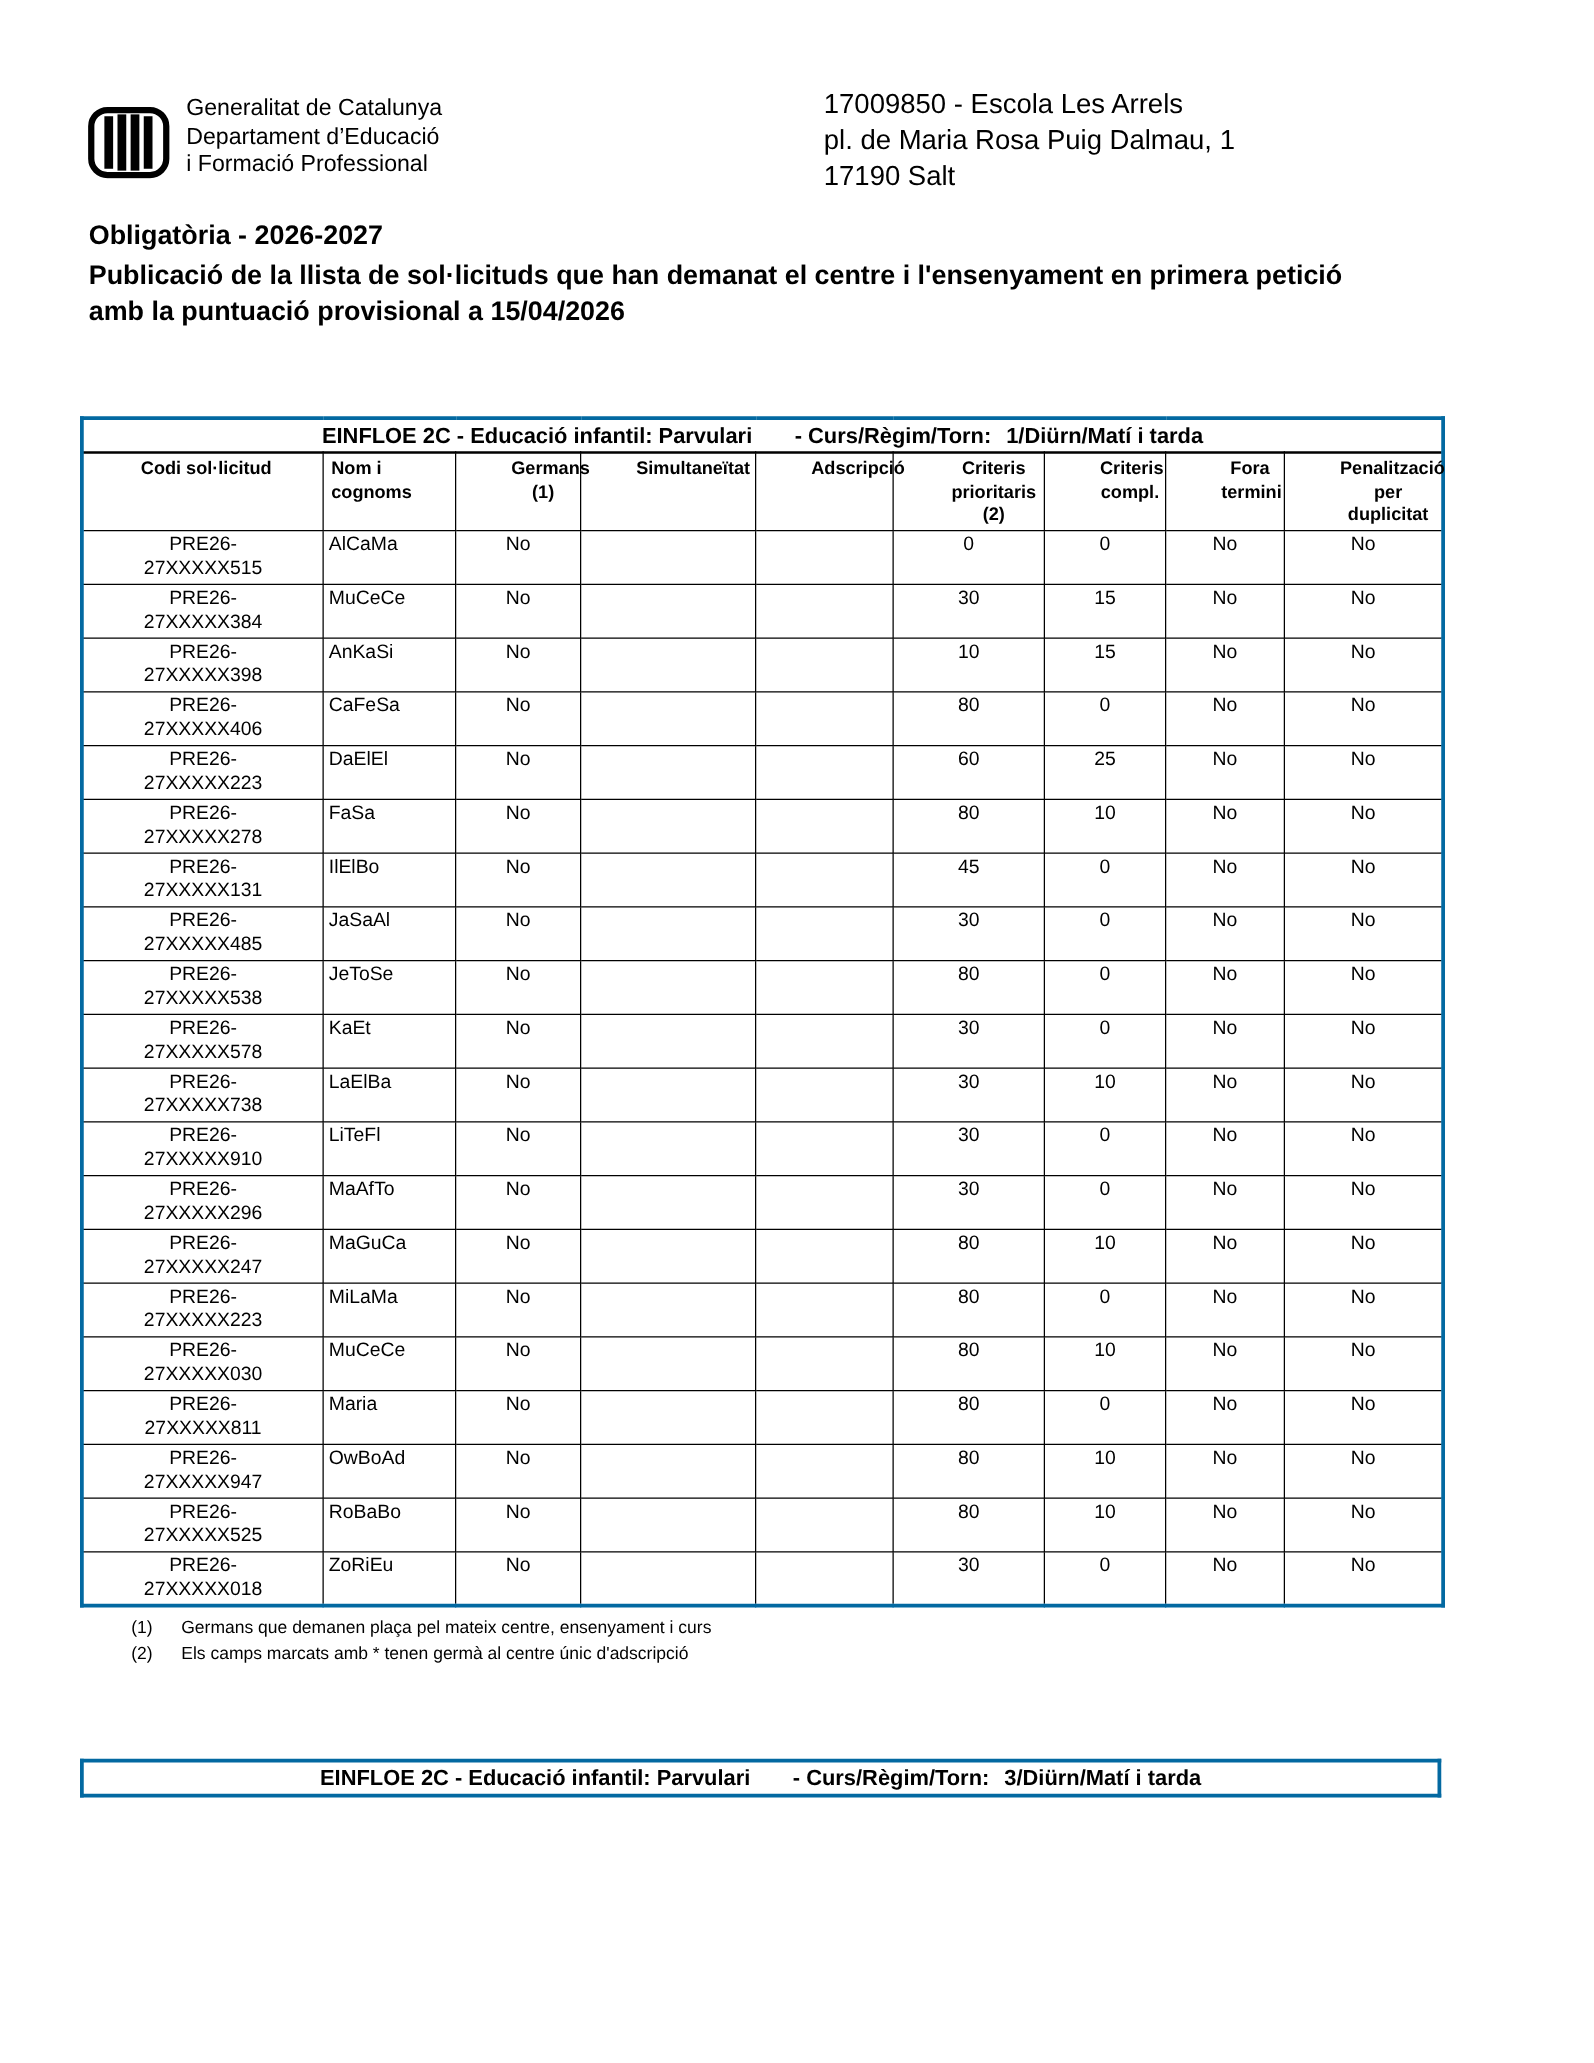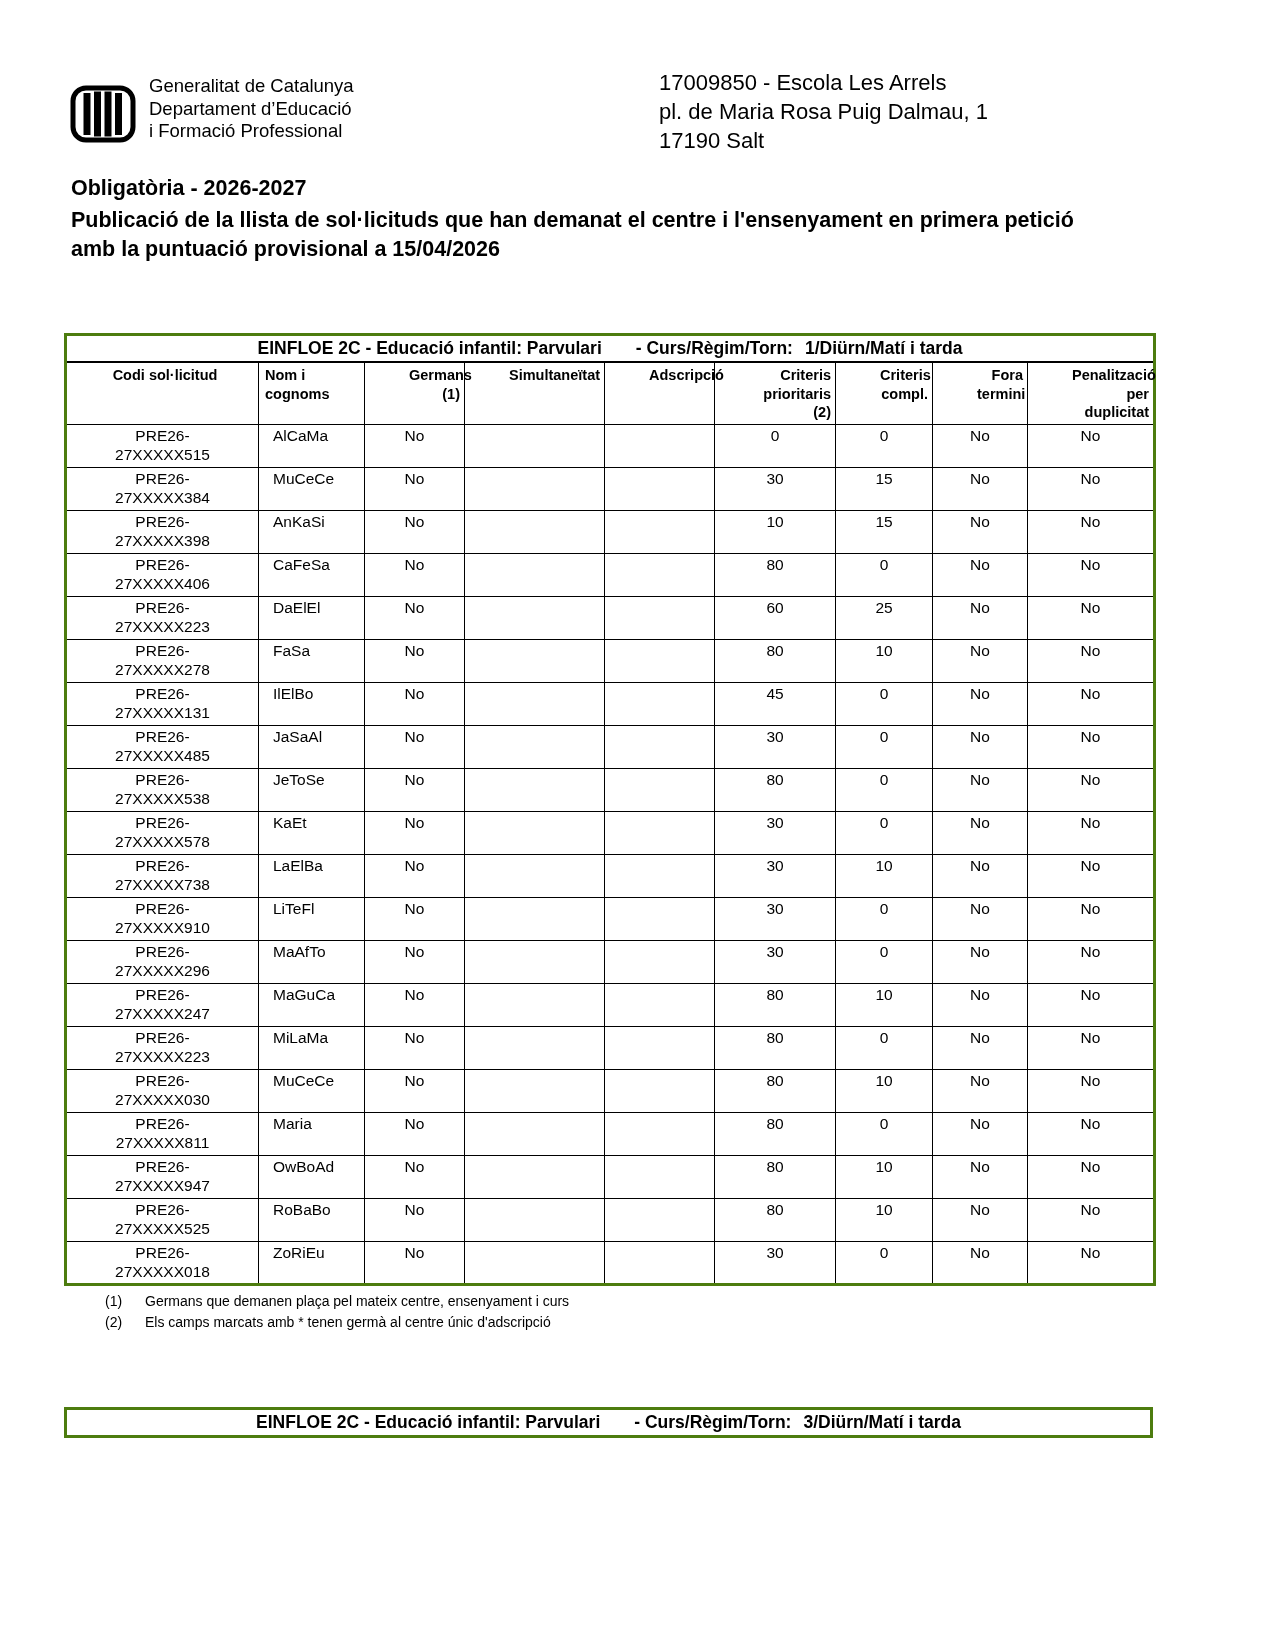--- a/index.html
+++ b/index.html
@@ -15,30 +15,30 @@
   .logo { width: 66px; height: 58px; flex: 0 0 auto; }
   .brand-text { padding-top: 1px; line-height: 1.22; font-size: 18.5px; }
   .brand-org { font-weight: 400; }
   .brand-dept { font-weight: 400; }
   .school { position: absolute; left: 659px; top: 68px; font-size: 22px; line-height: 1.32; }
   
   .titles { position: absolute; left: 71px; top: 174px; width: 1048px; font-size: 21.5px; font-weight: 700; line-height: 1.35; }
   .title-main { margin-bottom: 3px; }
   
   .content { position: absolute; left: 64px; top: 333px; width: 1089px; }
-  table.report { border-collapse: collapse; width: 1089px; table-layout: fixed; border: 3px solid #4d7c0f; background: #fff; }
+  table.report { border-collapse: collapse; width: 1089px; table-layout: fixed; border: 3px solid #0369a1; background: #fff; }
   .report th, .report td { border: 1px solid #000; padding: 2px 4px; vertical-align: top; }
   .band-cell { font-size: 17.5px; font-weight: 700; height: 26px; text-align: center; padding: 2px 0 3px 0; border-bottom: 2px solid #000 !important; }
   .band-mid { margin-left: 34px; }
   .band-value { margin-left: 12px; }
-  tr.cols th { font-size: 14.5px; font-weight: 700; white-space: pre-line; height: 58px; text-align: right; line-height: 1.28; padding-top: 3px; padding-left: 44px; }
+  tr.cols th { font-size: 14.5px; font-weight: 700; white-space: pre-line; height: 58px; text-align: center; line-height: 1.28; padding-top: 3px; padding-left: 44px; }
   tr.cols th:nth-child(1) { text-align: center; padding-left: 9px; }
   tr.cols th:nth-child(2) { text-align: left; padding-left: 6px; margin-left: 40px; }
   tbody td { font-size: 15.5px; height: 43px; text-align: center; line-height: 1.22; white-space: pre-line; padding-top: 3px; }
-  tbody td:nth-child(2) { text-align: left; padding-left: 14px; }
+  tbody td:nth-child(2) { text-align: left; padding-left: 4px; }
   
   .footnotes { margin-top: 5px; font-size: 14px; }
   .footnote { display: flex; margin-left: 41px; line-height: 1.5; }
   .fn-num { width: 40px; flex: 0 0 auto; }
   
   .table2-wrap { margin-top: 74px; }
   .band-only .band-cell { border-bottom: none !important; height: 28px; }
 </style>
 </head>
 <body>

